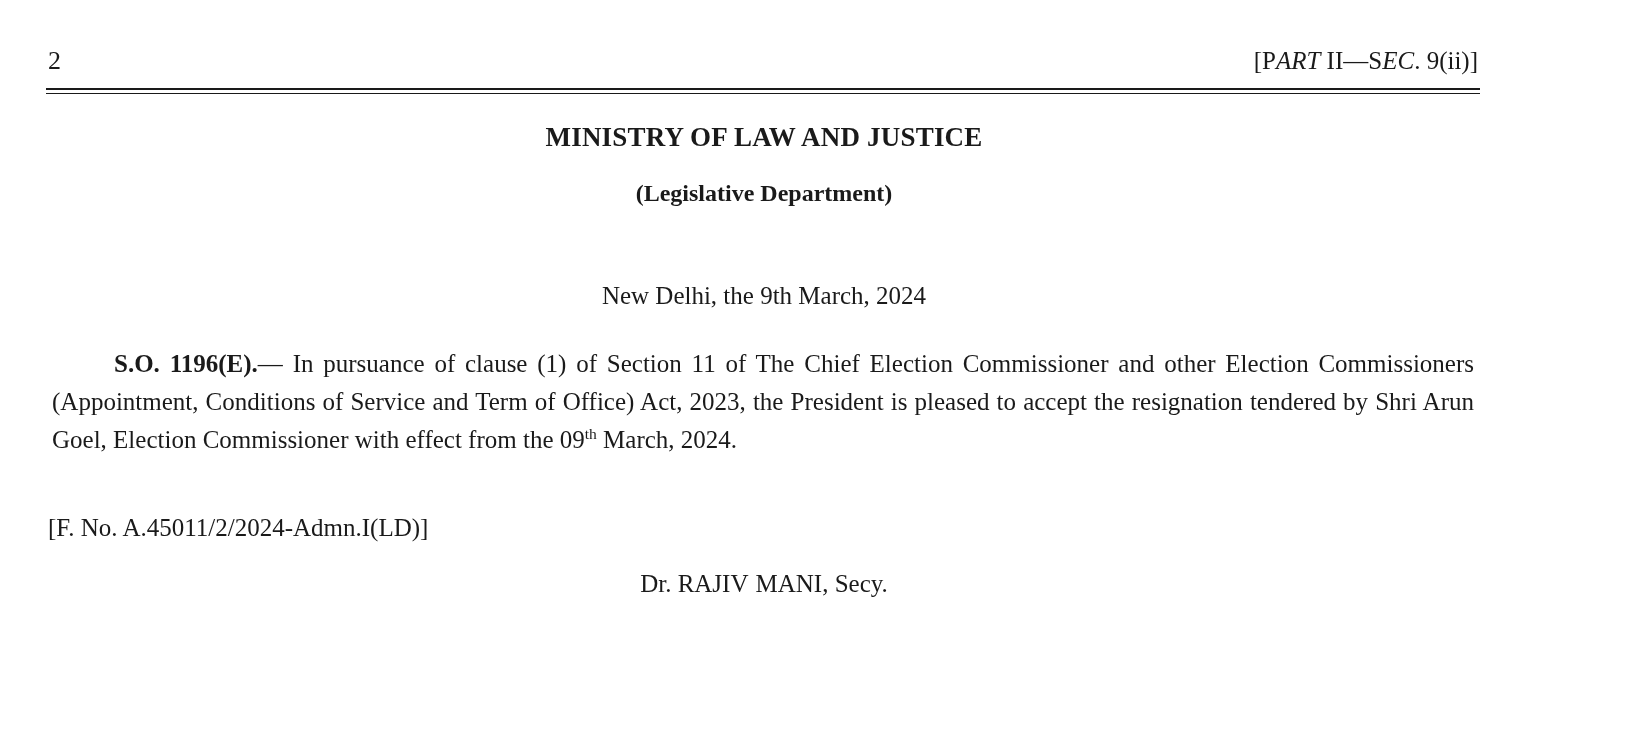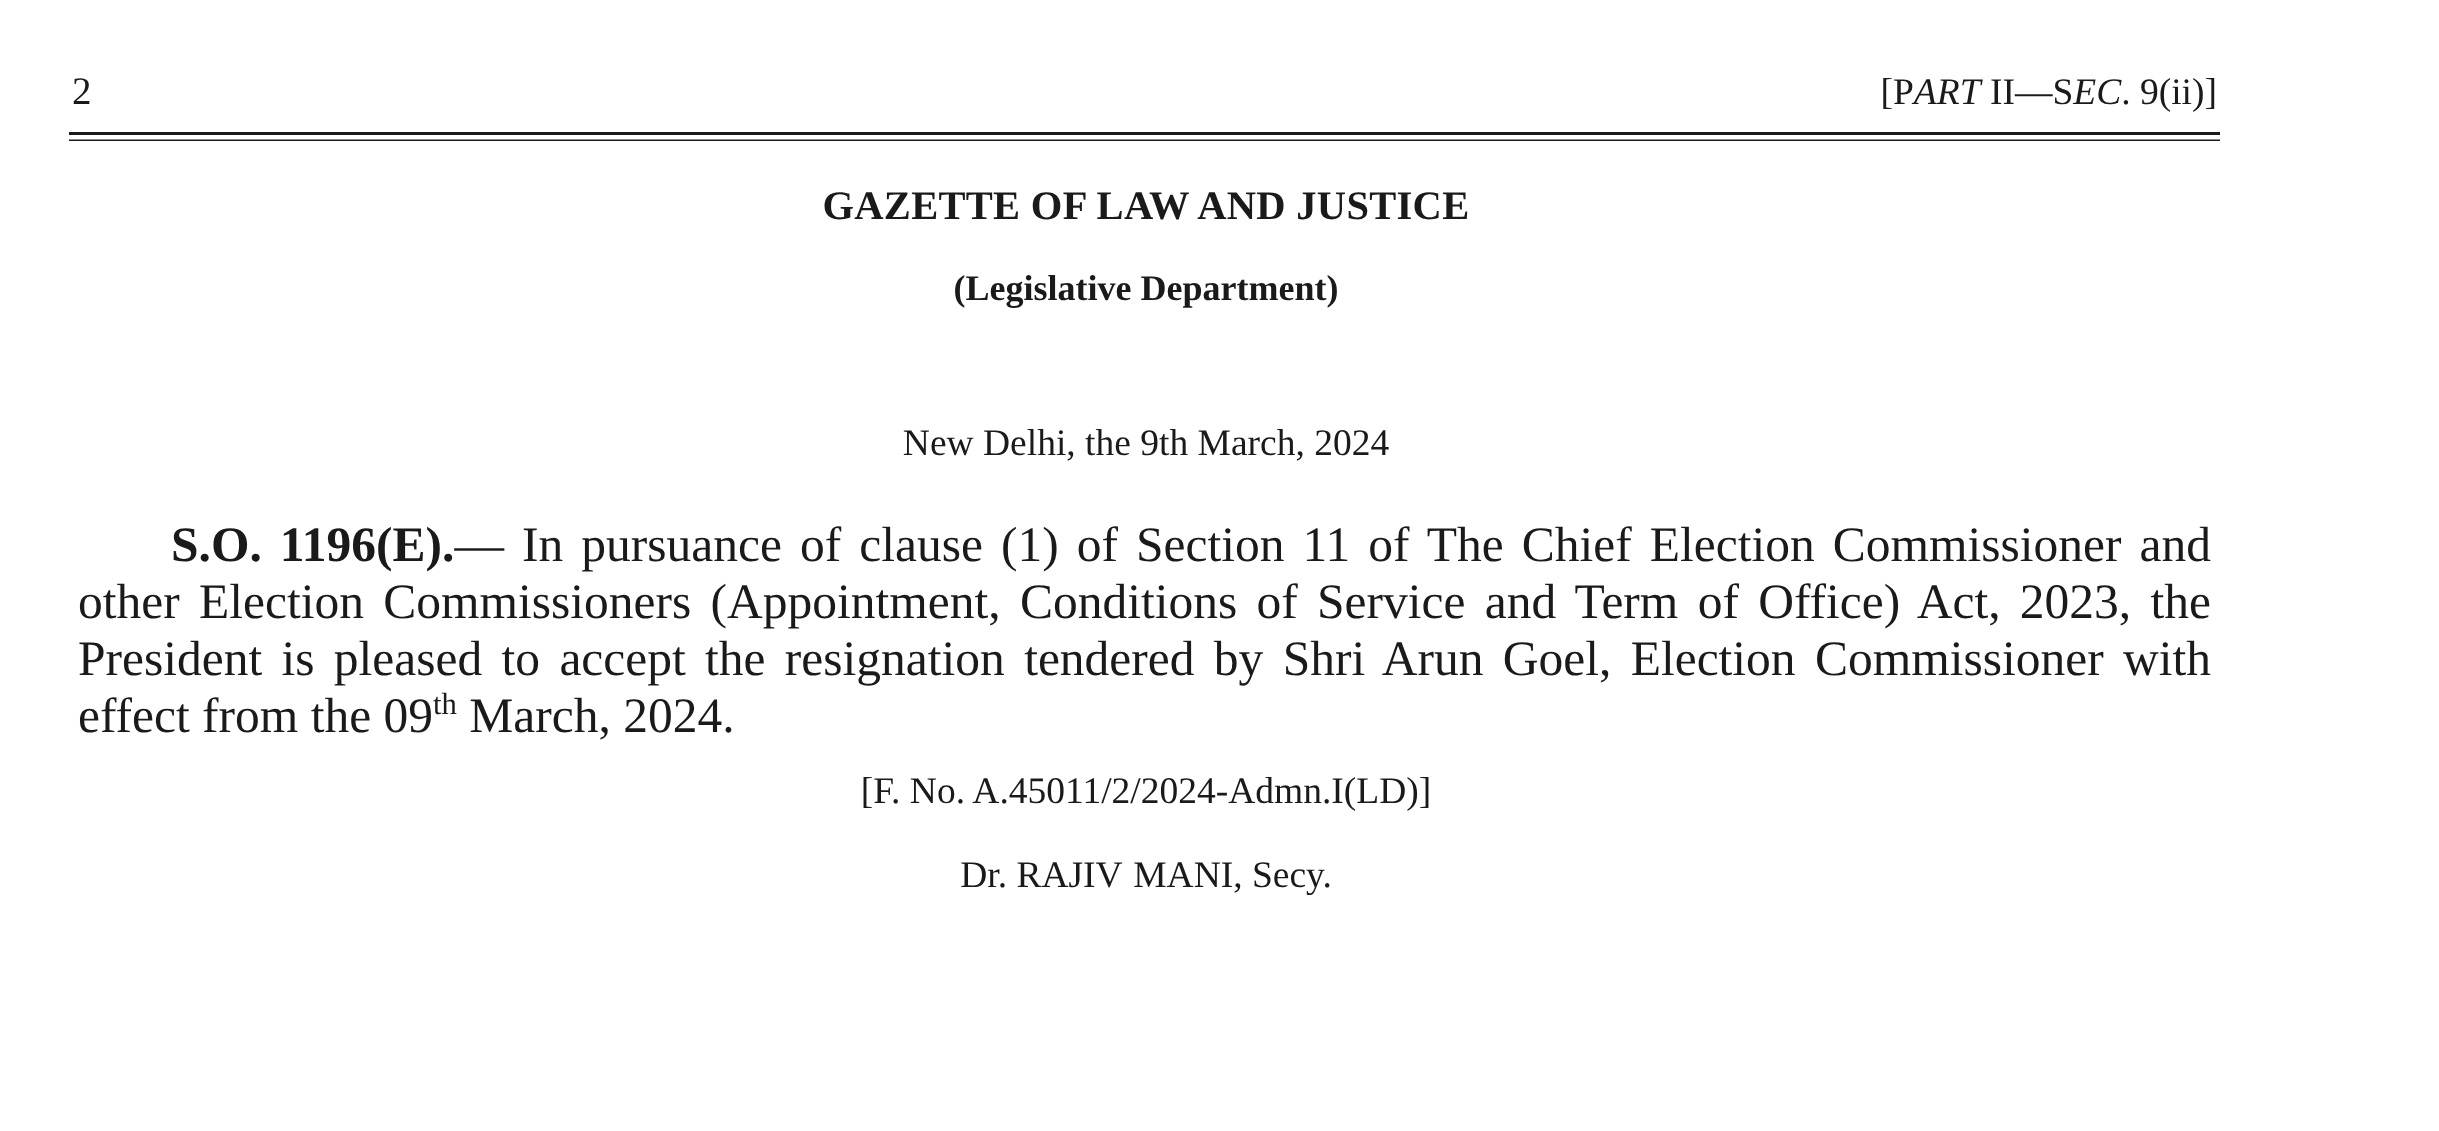--- a/index.html
+++ b/index.html
@@ -102,21 +102,21 @@
     top: 282px;
     font-size: 25px;
   }
 
   
   .para {
     position: absolute;
     left: 52px;
     top: 345px;
     width: 1422px;
-    font-size: 33px;
+    font-size: 25px;
     line-height: 38px;
     text-align: justify;
     text-justify: inter-word;
   }
   .para .indent {
     display: inline-block;
     width: 62px;
   }
   .para b {
     font-weight: bold;
@@ -126,21 +126,21 @@
     vertical-align: super;
     line-height: 0;
   }
 
   
   .fileno {
     position: absolute;
     left: 48px;
     top: 514px;
     width: 1432px;
-    text-align: center;
+    text-align: left;
     font-size: 25px;
   }
   .signer {
     position: absolute;
     left: 48px;
     top: 570px;
     width: 1432px;
     text-align: center;
     font-size: 25px;
   }
@@ -158,21 +158,21 @@
     <div class="page-num">2</div>
     <div class="part-ref"><span>[P</span><span class="smallcaps">ART</span><span> II—S</span><span class="smallcaps">EC</span><span>. 9(ii)]</span></div>
   </div>
 
   <div class="rule-wrap">
     <div class="rule-thick"></div>
     <div class="rule-gap"></div>
     <div class="rule-thin"></div>
   </div>
 
-  <div class="block h-ministry">GAZETTE OF LAW AND JUSTICE</div>
+  <div class="block h-ministry">MINISTRY OF LAW AND JUSTICE</div>
   <div class="block h-dept">(Legislative Department)</div>
   <div class="block h-date">New Delhi, the 9th March, 2024</div>
 
   <div class="para"><span class="indent"></span><b>S.O. 1196(E).</b><span>— In pursuance of clause (1) of Section 11 of The Chief Election Commissioner and other Election Commissioners (Appointment, Conditions of Service and Term of Office) Act, 2023, the President is pleased to accept the resignation tendered by Shri Arun Goel, Election Commissioner with effect from the 09</span><sup>th</sup><span> March, 2024.</span></div>
 
   <div class="fileno">[F. No. A.45011/2/2024-Admn.I(LD)]</div>
 
   <div class="signer"><span>Dr. RAJIV</span><span class="sp"></span><span>MANI, Secy.</span></div>
 
 </div>

